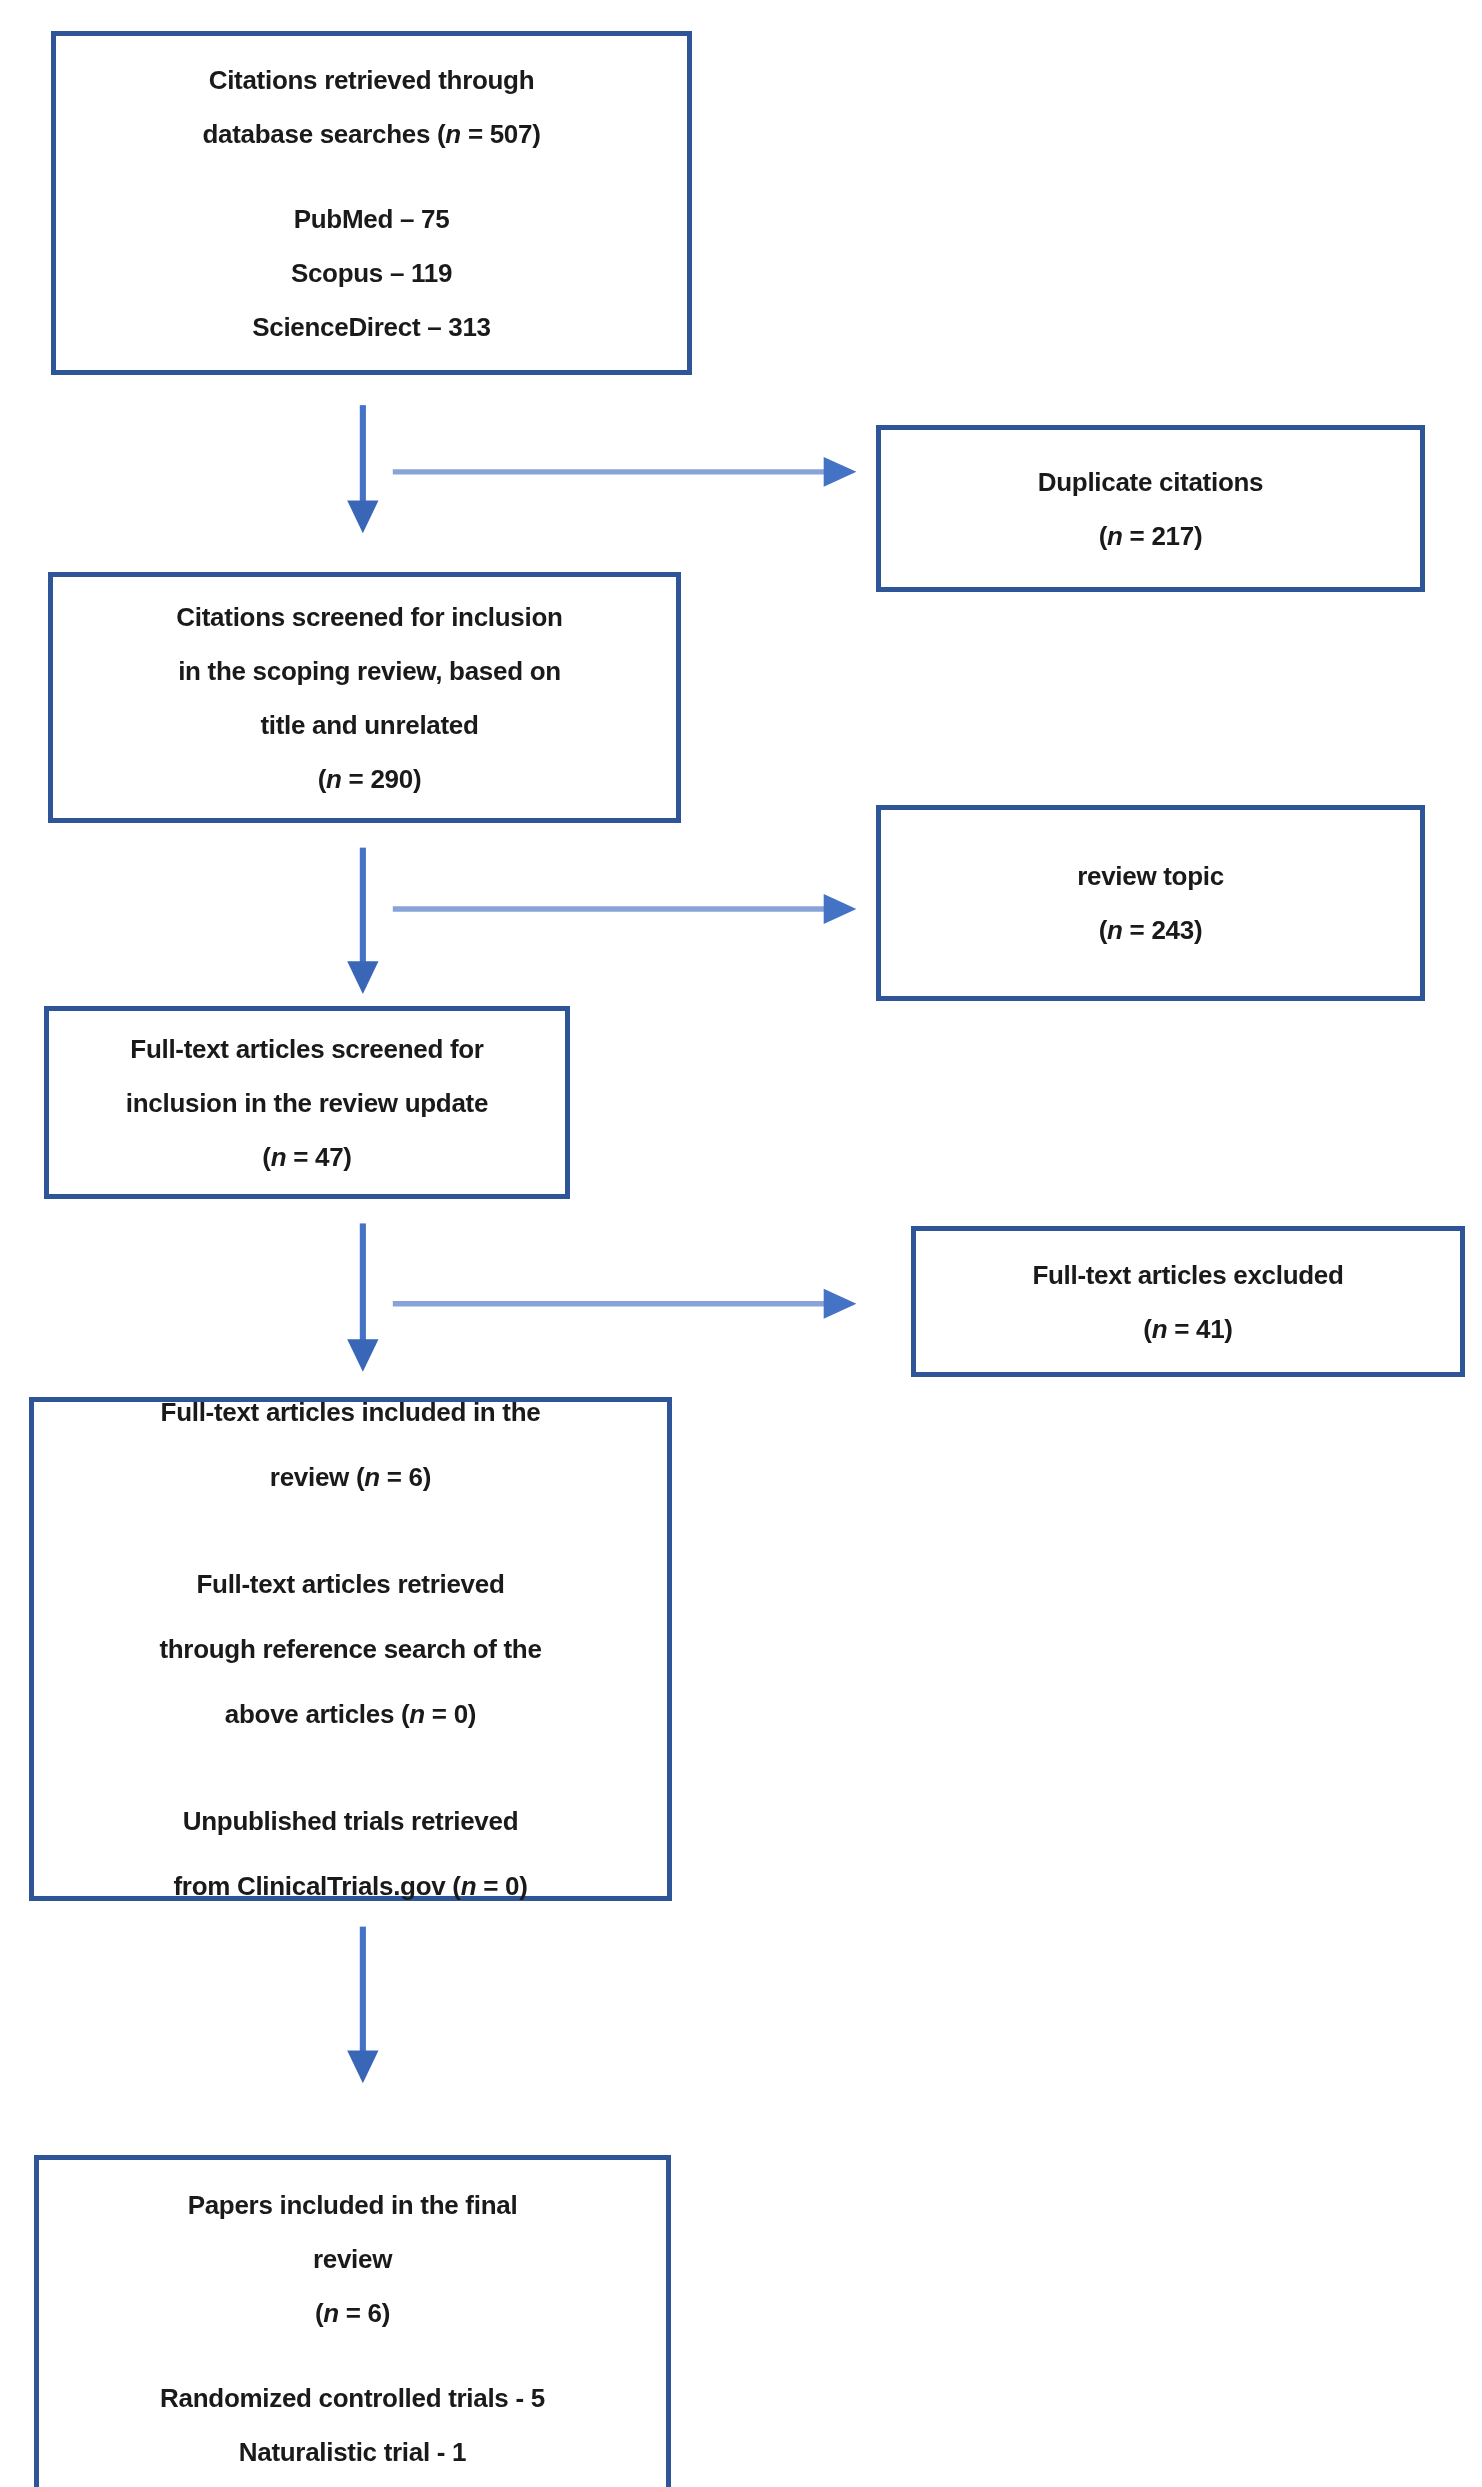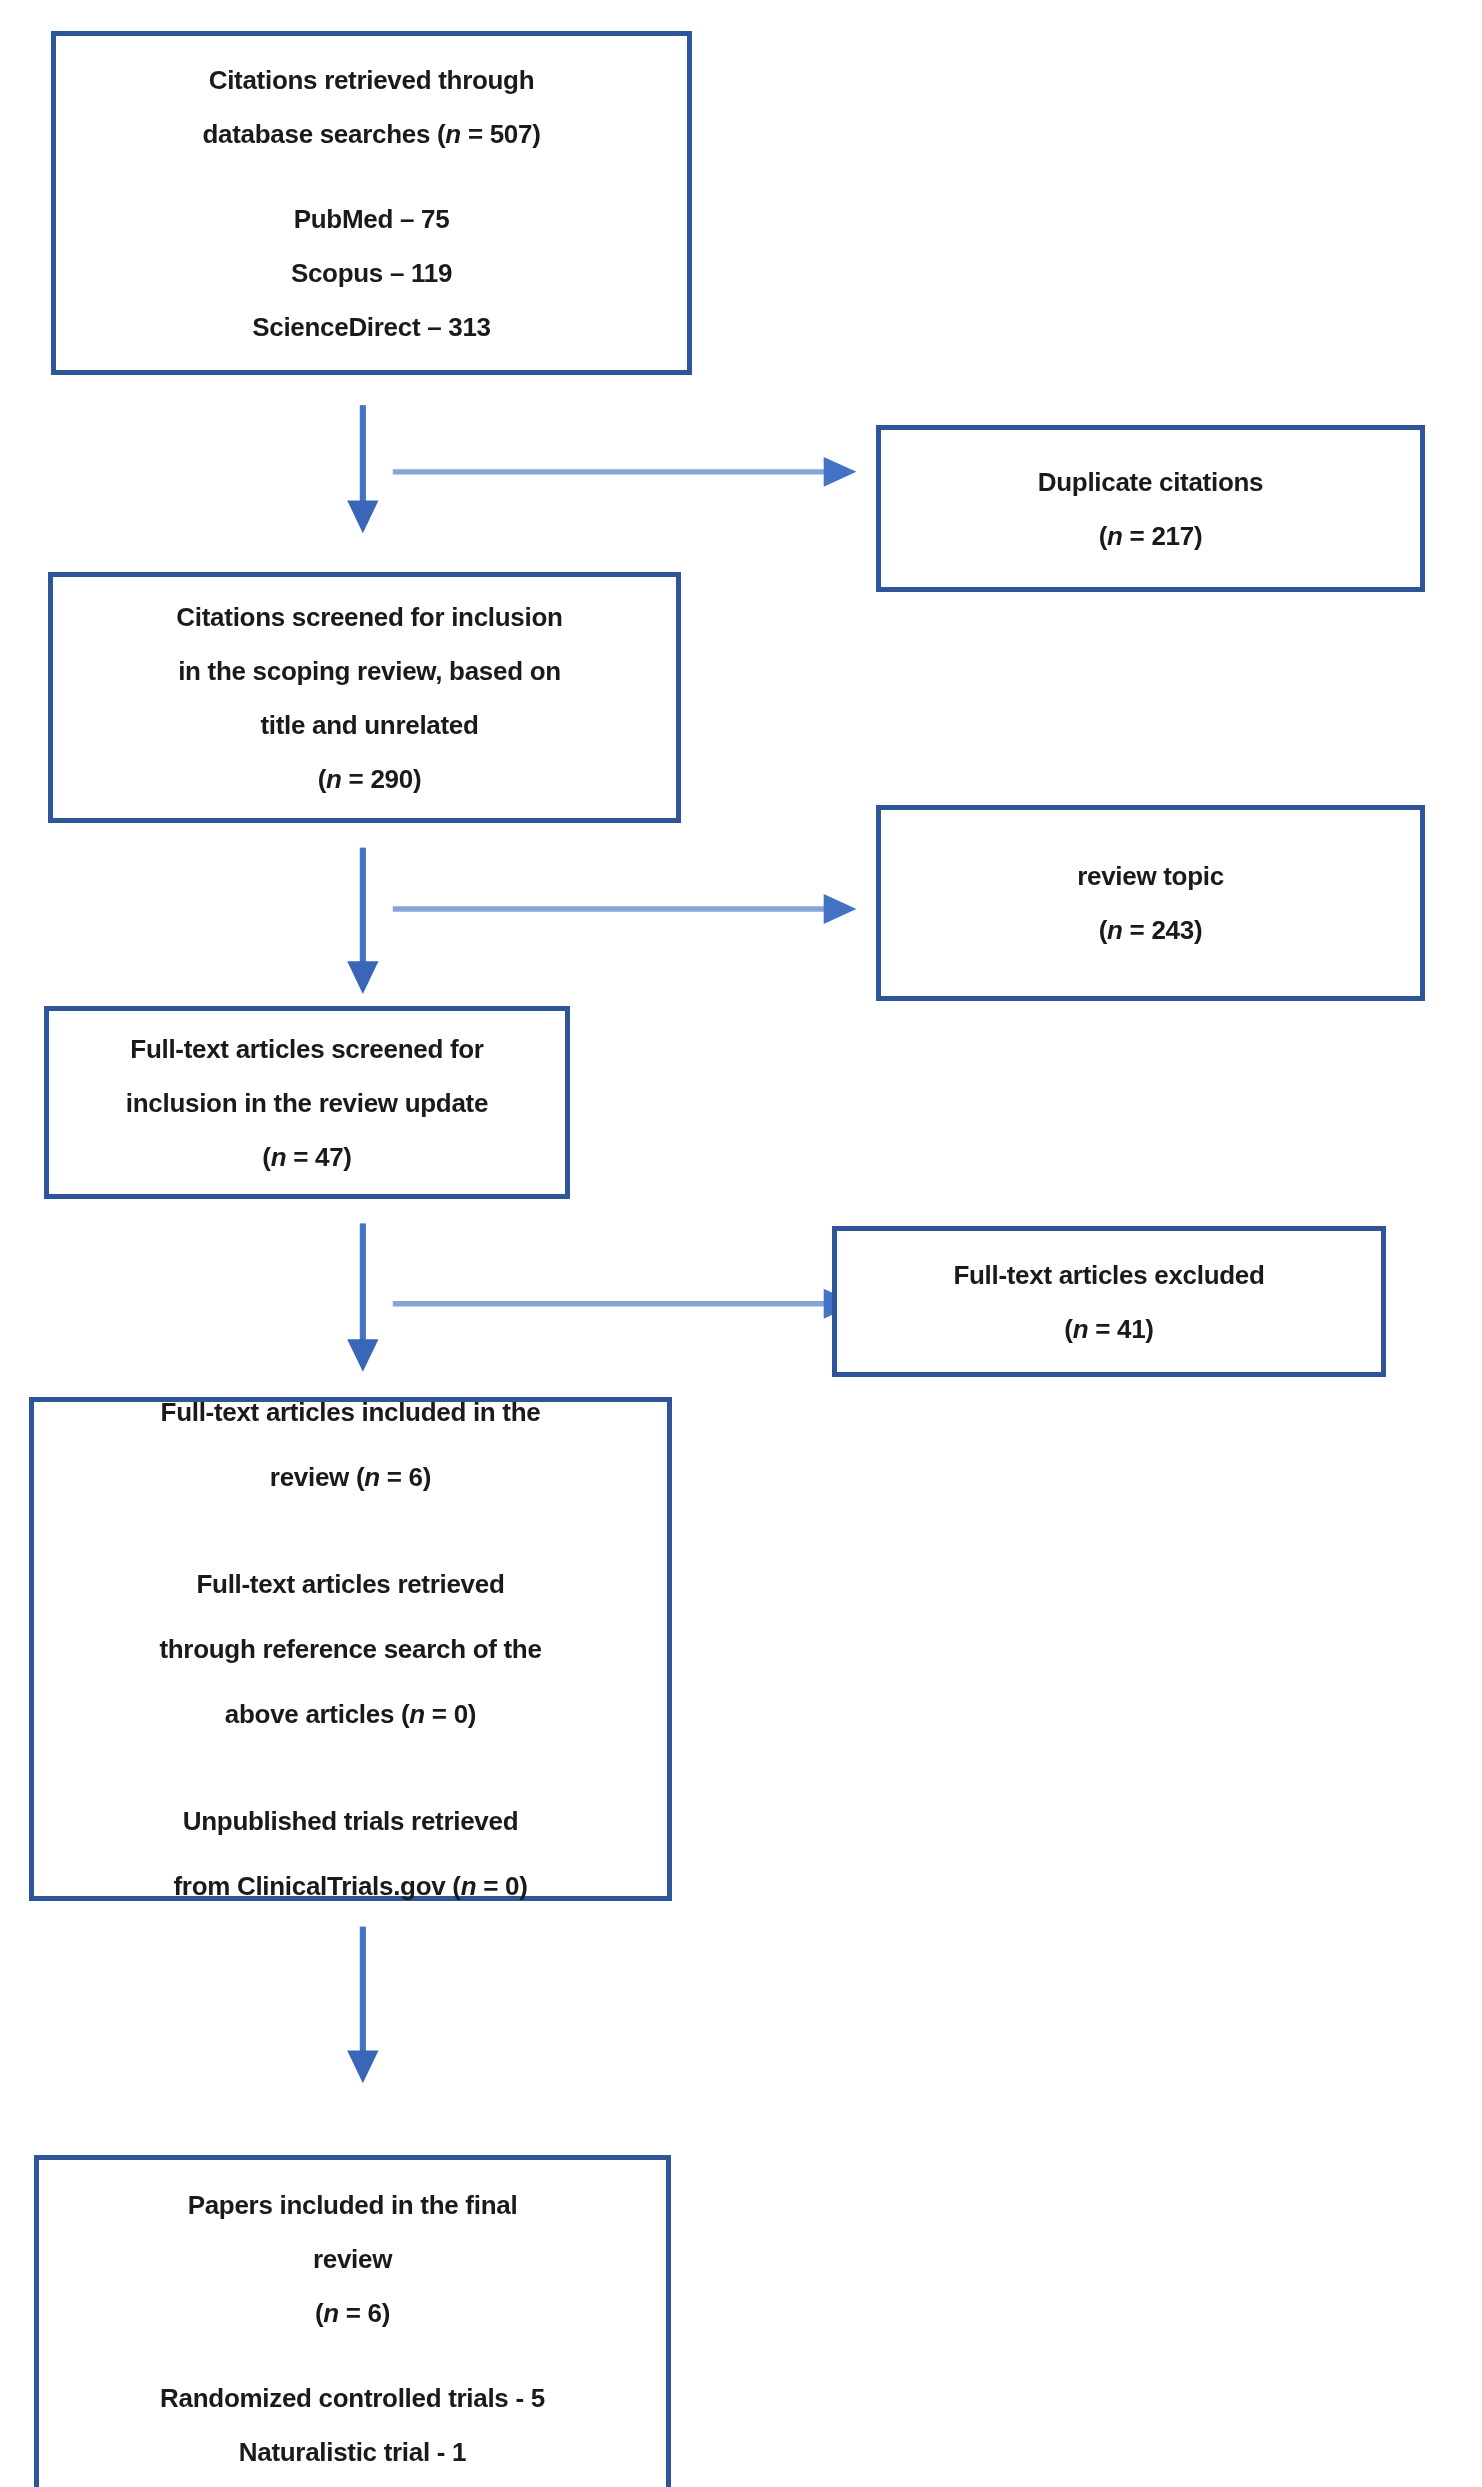--- a/index.html
+++ b/index.html
@@ -25,21 +25,21 @@
     letter-spacing:-0.3px;
   }
   .ln{width:100%;min-height:54px;}
   .ln.blank{min-height:31px;height:31px;}
   .ln i{font-style:italic;}
   #box-citations-retrieved{left:51px;top:31px;width:641px;height:344px;}
   #box-duplicate-citations{left:876px;top:390px;width:549px;height:167px;margin-top:35px;}
   #box-citations-screened{left:48px;top:572px;width:633px;height:251px;padding-left:10px;}
   #box-papers-unrelated{left:876px;top:805px;width:549px;height:196px;}
   #box-fulltext-screened{left:44px;top:1006px;width:526px;height:193px;align-items:flex-end;}
-  #box-fulltext-excluded{left:832px;top:1226px;width:554px;height:151px;}
+  #box-fulltext-excluded{left:911px;top:1226px;width:554px;height:151px;}
   #box-fulltext-included{left:29px;top:1397px;width:643px;height:504px;gap:11px;}
   #box-papers-final{left:34px;top:2107px;width:637px;height:347px;margin-top:48px;}
   .arrows{position:absolute;left:0;top:0;width:1482px;height:2487px;pointer-events:none;}
 </style>
 </head>
 <body>
 
 <div class="canvas">
 
   <svg class="arrows" viewBox="0 0 2177 3653" xmlns="http://www.w3.org/2000/svg">

